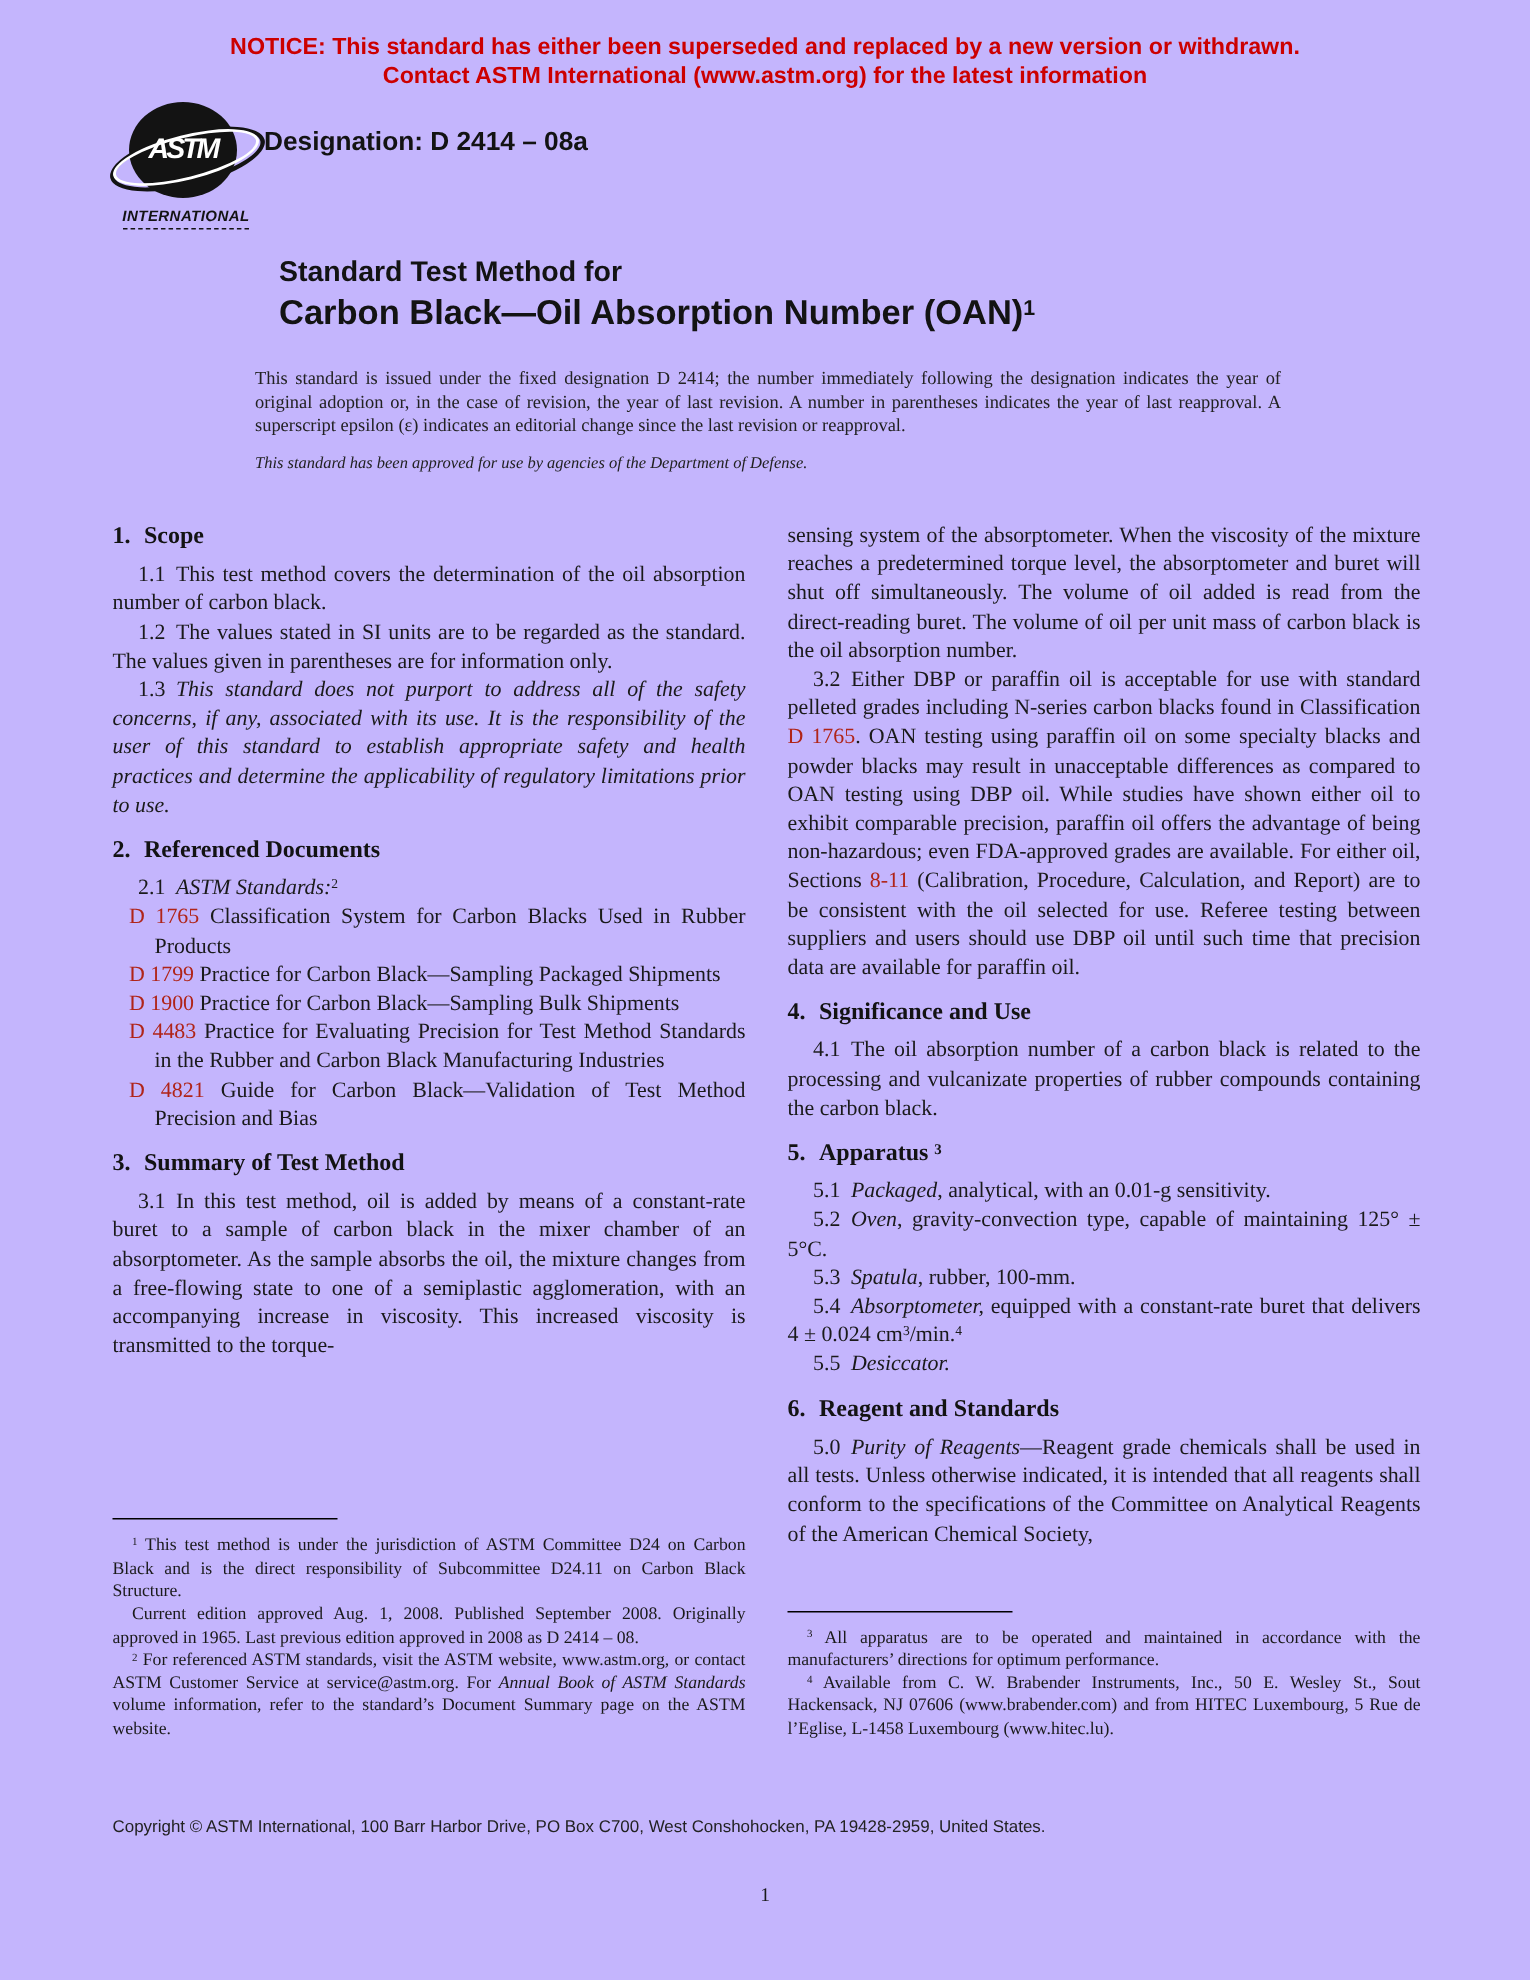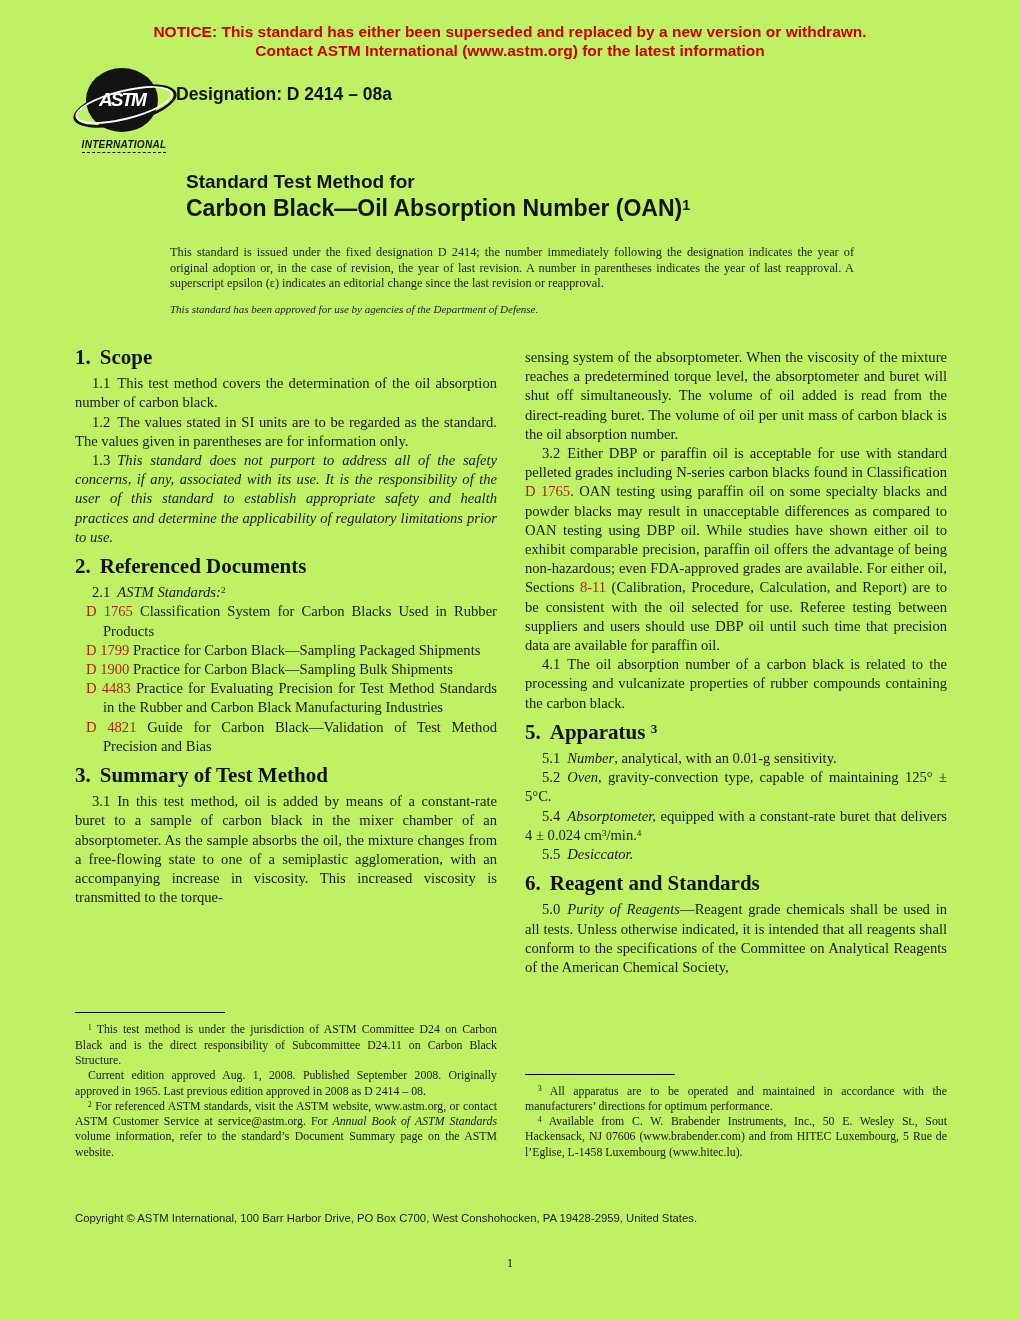--- a/index.html
+++ b/index.html
@@ -1,17 +1,17 @@
 <!DOCTYPE html>
 <html><head>
 <meta charset="utf-8">
 <style>
   html,body { margin:0; padding:0; background:#ffffff; }
   .page {
-    position:relative; width:1020px; height:1320px; background:#bef264;
+    position:relative; width:1020px; height:1320px; background:#c4b5fd;
     overflow:hidden; font-family:"Liberation Serif", serif; color:#1a1a1a;
   }
 
   
   .notice {
     position:absolute; top:22px; left:0; width:100%; text-align:center;
     font-family:"Liberation Sans", sans-serif; font-weight:bold;
     font-size:15.5px; line-height:19px; color:#cc0000;
   }
 
@@ -56,21 +56,21 @@
     font-size:12.3px; line-height:15.6px; text-align:justify; color:#222;
   }
   .dod { position:absolute; left:170px; top:303px; font-style:italic; font-size:11px; color:#222; }
 
   
   .columns { position:absolute; left:75px; top:348px; width:872px; display:flex; justify-content:space-between; }
   .col {
     width:422px; min-height:812px; display:flex; flex-direction:column;
     font-size:14.6px; line-height:19.2px; text-align:justify; color:#1a1a1a;
   }
-  .sect { font-size:21px; font-weight:bold; margin:10px 0 7px 0; text-align:left; color:#131313; }
+  .sect { font-size:16px; font-weight:bold; margin:10px 0 7px 0; text-align:left; color:#131313; }
   .sect:first-child { margin-top:0; }
   .snum { margin-right:9px; }
   .bp { margin:0; text-indent:17px; }
   .noindent { margin:0; text-indent:0; }
   .pnum { padding-right:7px; }
   .ref { margin:0; padding-left:28px; text-indent:-17px; }
   .red { color:#b02418; }
   .it { font-style:italic; }
   sup { font-size:0.62em; vertical-align:baseline; position:relative; top:-0.45em; line-height:0; }
 
@@ -140,25 +140,27 @@
         <p class="fn"><sup>1</sup> <span>This test method is under the jurisdiction of ASTM Committee D24 on Carbon Black and is the direct responsibility of Subcommittee D24.11 on Carbon Black Structure.</span></p>
         <p class="fn">Current edition approved Aug. 1, 2008. Published September 2008. Originally approved in 1965. Last previous edition approved in 2008 as D 2414 – 08.</p>
         <p class="fn"><sup>2</sup> <span>For referenced ASTM standards, visit the ASTM website, www.astm.org, or contact ASTM Customer Service at service@astm.org. For </span><span class="it">Annual Book of ASTM Standards</span><span> volume information, refer to the standard’s Document Summary page on the ASTM website.</span></p>
       </div>
     </div>
 
     <div class="col">
       <p class="noindent">sensing system of the absorptometer. When the viscosity of the mixture reaches a predetermined torque level, the absorptometer and buret will shut off simultaneously. The volume of oil added is read from the direct-reading buret. The volume of oil per unit mass of carbon black is the oil absorption number.</p>
       <p class="bp"><span class="pnum">3.2</span><span>Either DBP or paraffin oil is acceptable for use with standard pelleted grades including N-series carbon blacks found in Classification </span><span class="red">D 1765</span><span>. OAN testing using paraffin oil on some specialty blacks and powder blacks may result in unacceptable differences as compared to OAN testing using DBP oil. While studies have shown either oil to exhibit comparable precision, paraffin oil offers the advantage of being non-hazardous; even FDA-approved grades are available. For either oil, Sections </span><span class="red">8-11</span><span> (Calibration, Procedure, Calculation, and Report) are to be consistent with the oil selected for use. Referee testing between suppliers and users should use DBP oil until such time that precision data are available for paraffin oil.</span></p>
 
+      <h3 class="sect"><span class="snum">4.</span><span>Significance and Use</span></h3>
       <p class="bp"><span class="pnum">4.1</span><span>The oil absorption number of a carbon black is related to the processing and vulcanizate properties of rubber compounds containing the carbon black.</span></p>
 
       <h3 class="sect"><span class="snum">5.</span><span>Apparatus</span> <sup>3</sup></h3>
-      <p class="bp"><span class="pnum">5.1</span><span class="it">Number</span><span>, analytical, with an 0.01-g sensitivity.</span></p>
+      <p class="bp"><span class="pnum">5.1</span><span class="it">Packaged</span><span>, analytical, with an 0.01-g sensitivity.</span></p>
       <p class="bp"><span class="pnum">5.2</span><span class="it">Oven</span><span>, gravity-convection type, capable of maintaining 125° ± 5°C.</span></p>
+      <p class="bp"><span class="pnum">5.3</span><span class="it">Spatula</span><span>, rubber, 100-mm.</span></p>
       <p class="bp"><span class="pnum">5.4</span><span class="it">Absorptometer,</span><span> equipped with a constant-rate buret that delivers 4 ± 0.024 cm</span><sup>3</sup><span>/min.</span><sup>4</sup></p>
       <p class="bp"><span class="pnum">5.5</span><span class="it">Desiccator.</span></p>
 
       <h3 class="sect"><span class="snum">6.</span><span>Reagent and Standards</span></h3>
       <p class="bp"><span class="pnum">5.0</span><span class="it">Purity of Reagents</span><span>—Reagent grade chemicals shall be used in all tests. Unless otherwise indicated, it is intended that all reagents shall conform to the specifications of the Committee on Analytical Reagents of the American Chemical Society,</span></p>
 
       <div class="fnblock">
         <div class="fnrule"></div>
         <p class="fn"><sup>3</sup> <span>All apparatus are to be operated and maintained in accordance with the manufacturers’ directions for optimum performance.</span></p>
         <p class="fn"><sup>4</sup> <span>Available from C. W. Brabender Instruments, Inc., 50 E. Wesley St., Sout Hackensack, NJ 07606 (www.brabender.com) and from HITEC Luxembourg, 5 Rue de l’Eglise, L-1458 Luxembourg (www.hitec.lu).</span></p>

